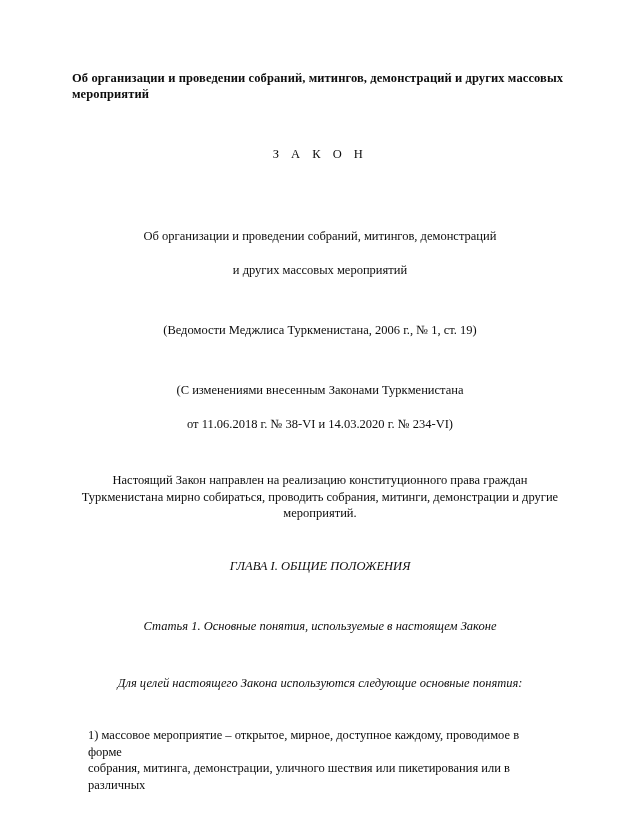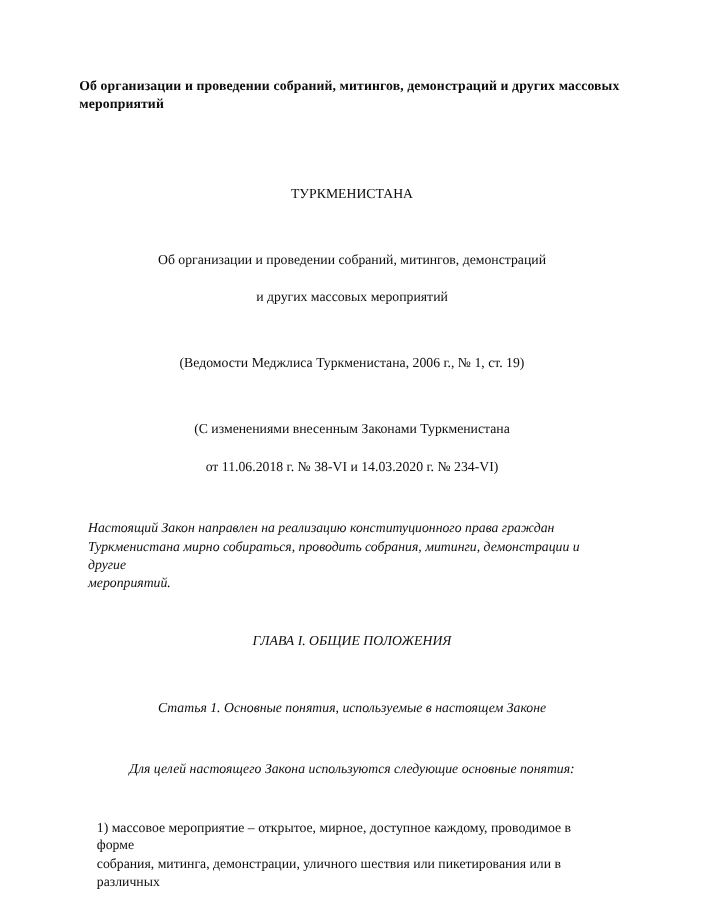--- a/index.html
+++ b/index.html
@@ -60,24 +60,23 @@
   .spacer-20 { height: 20px; }
   .spacer-22 { height: 22px; }
   .spacer-36 { height: 36px; }
   .spacer-40 { height: 40px; }
   .spacer-44 { height: 44px; }
 
   
   .intro-para {
     font-size: 12.5px;
     line-height: 16.5px;
-    text-align: left;
+    text-align: center;
     margin: 0;
     padding: 0 8px;
-    font-style: italic;
   }
 
   .intro-para .line {
     display: block;
   }
 
   
   .block-left {
     font-size: 12.5px;
     line-height: 16.5px;
@@ -100,24 +99,24 @@
 </head>
 <body>
 
 <div class="page">
   <div class="content">
 
     <p class="doc-title">Об организации и проведении собраний, митингов, демонстраций и других массовых мероприятий</p>
 
     <div class="spacer-44"></div>
 
+    <p class="center-line law-word">З А К О Н</p>
 
     <div class="spacer-22"></div>
 
-    <p class="center-line">ТУРКМЕНИСТАНА</p>
 
     <div class="spacer-44"></div>
 
     <p class="center-line">Об организации и проведении собраний, митингов, демонстраций</p>
 
     <div class="spacer-18"></div>
 
     <p class="center-line">и других массовых мероприятий</p>
 
     <div class="spacer-44"></div>

